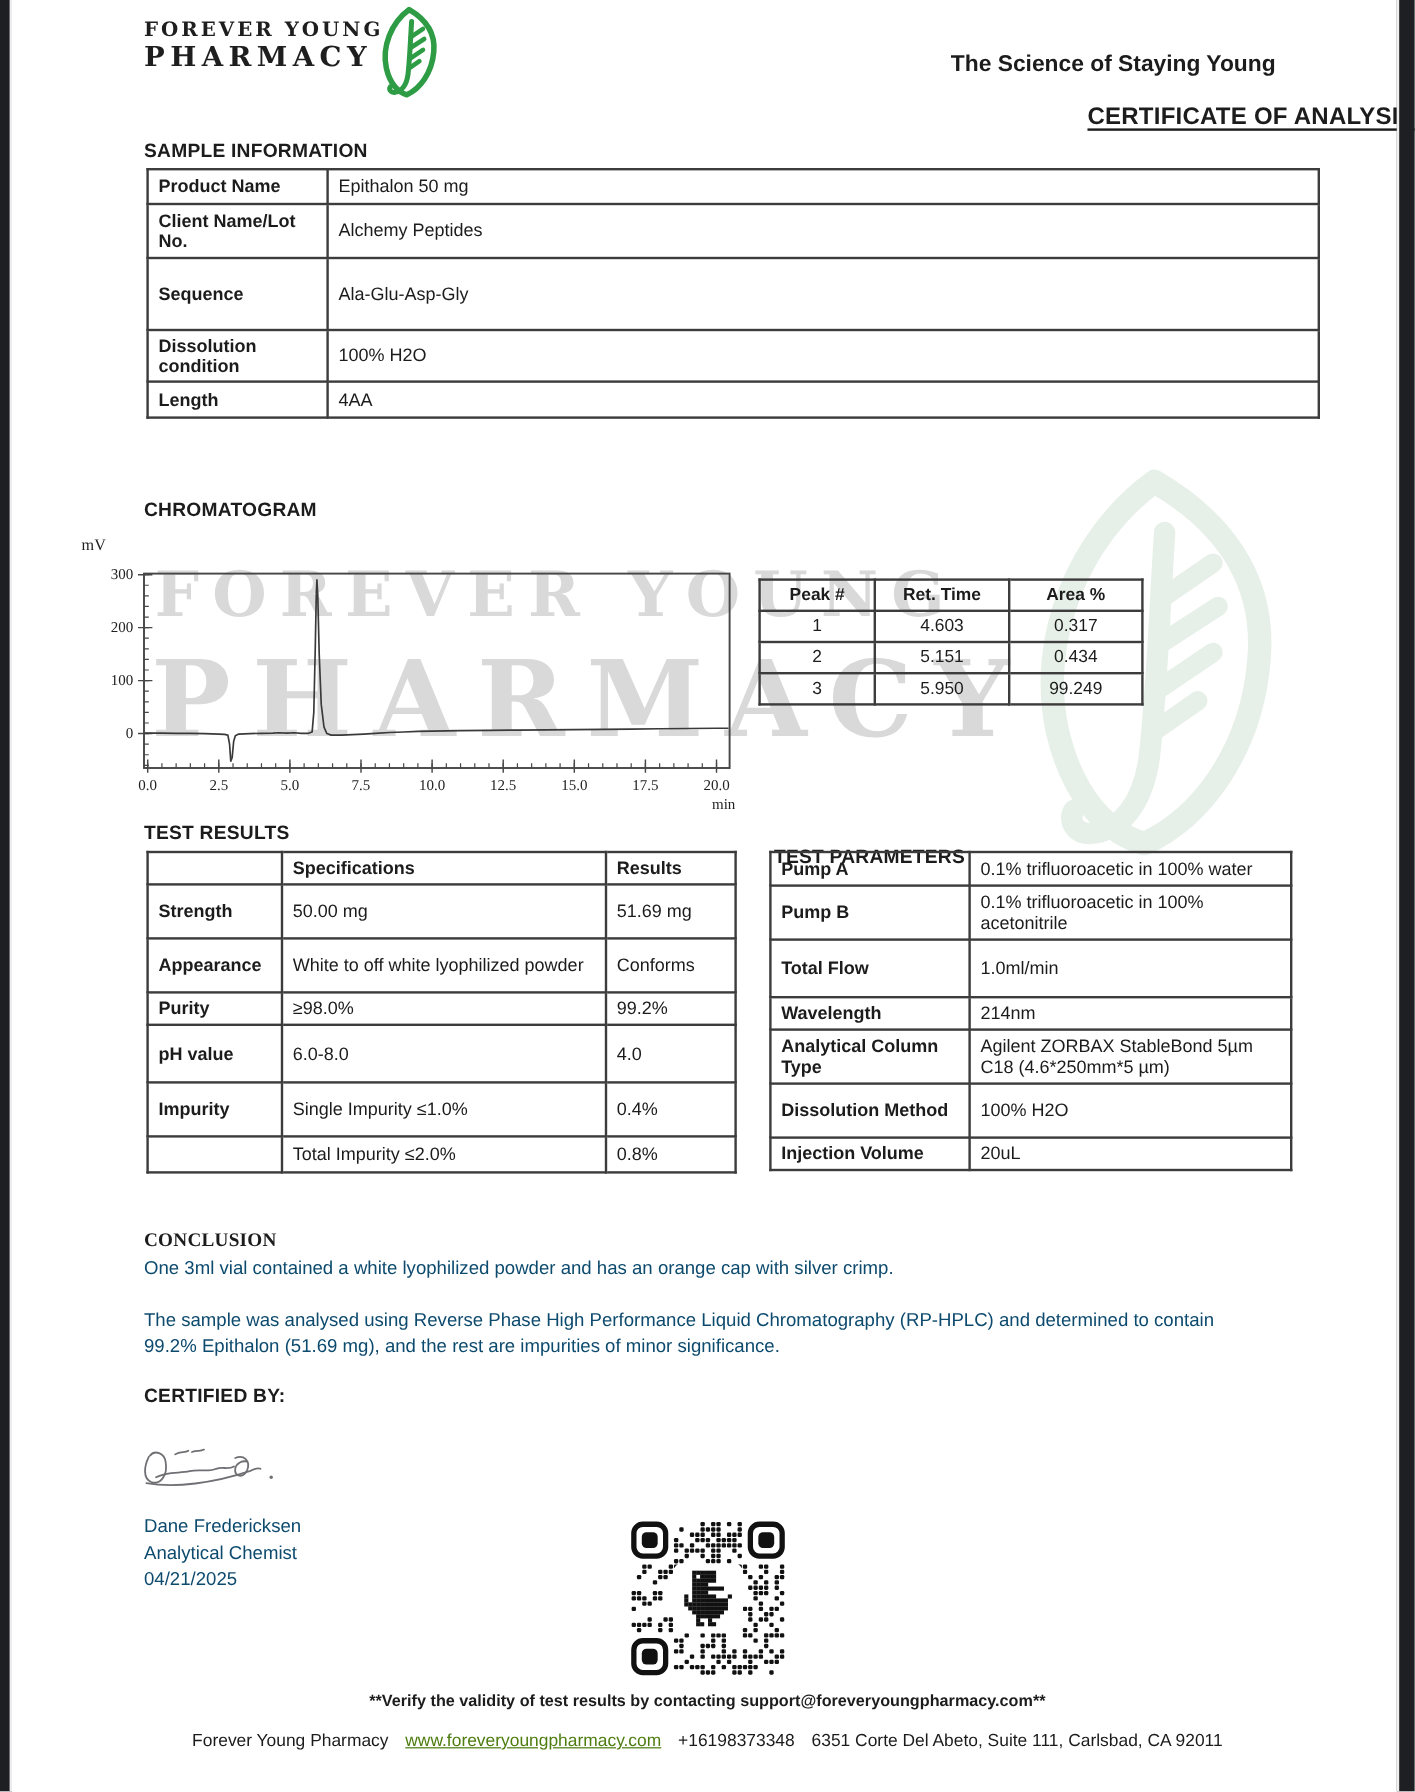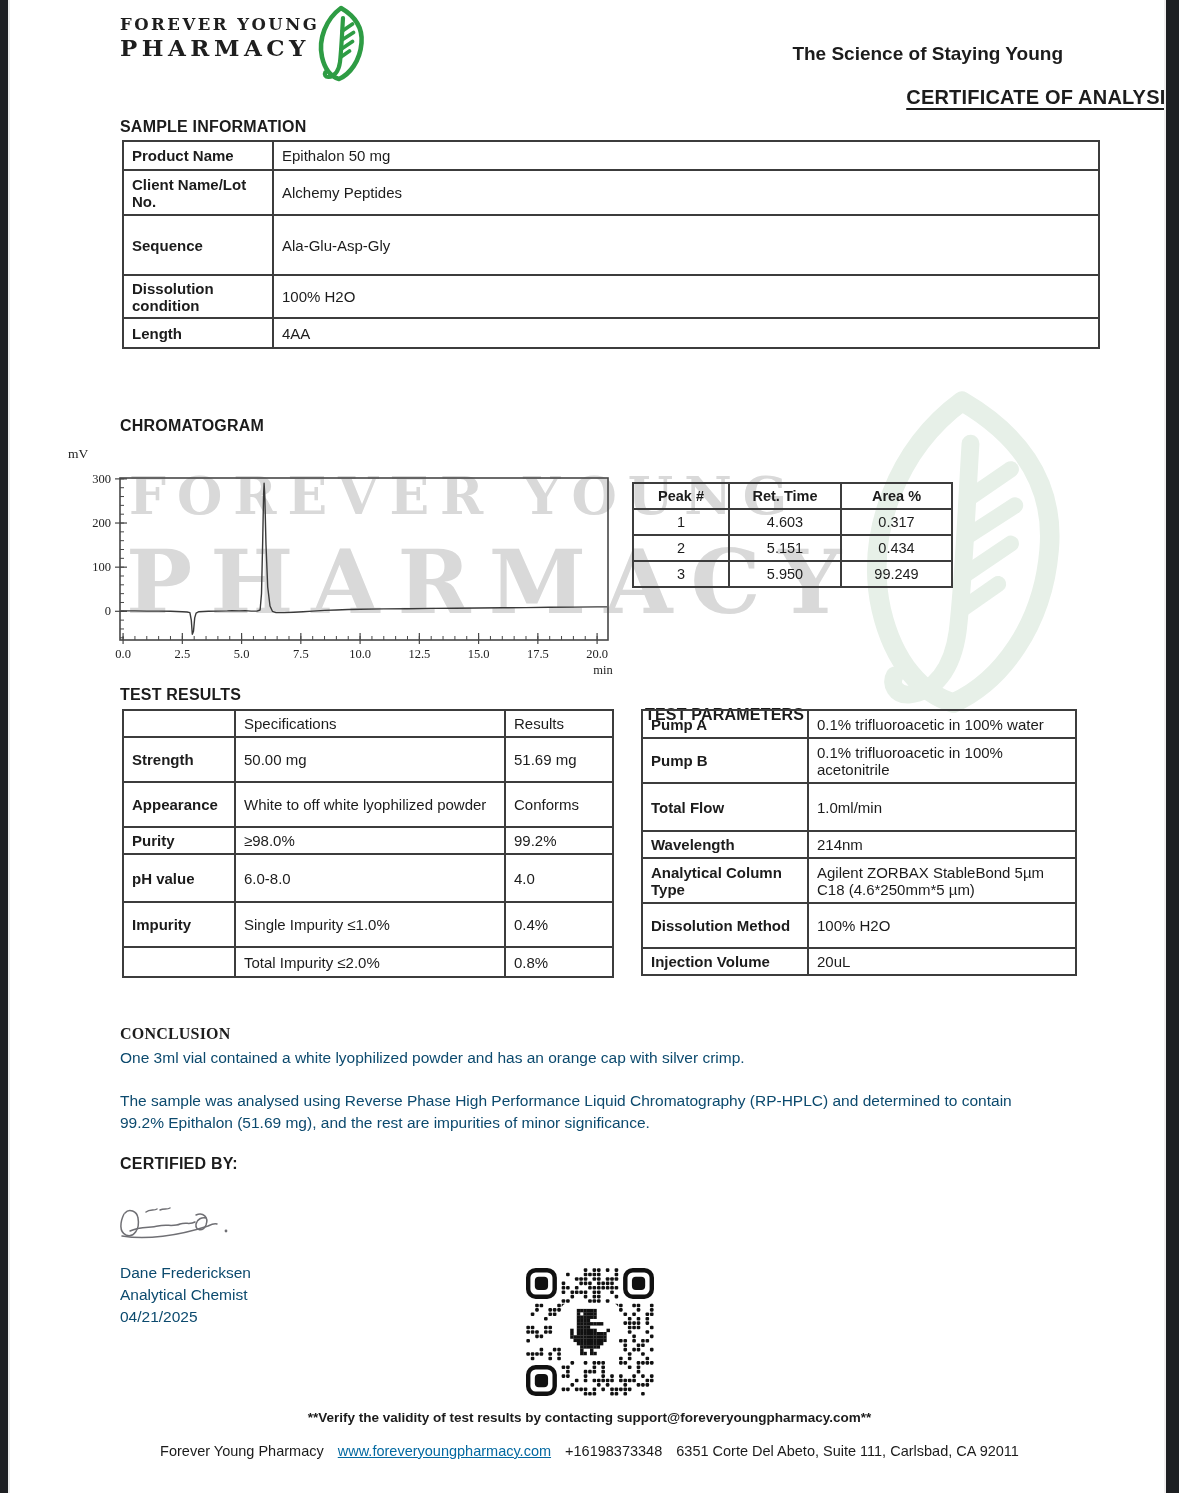--- a/index.html
+++ b/index.html
@@ -34,37 +34,37 @@
   .sample-table col.c1{width:150px;}
   .rh29{height:29px}.rh45{height:45px}.rh60{height:60px}.rh43{height:43px}
   .rh30{height:30px}.rh47{height:47px}.rh27{height:27px}.rh48{height:48px}.rh28{height:28px}
 
   .peak-table{width:319px;}
   .peak-table td{text-align:center;font-size:14.5px;padding:1px 16px;height:22px;}
   .peak-table tr.hd td{font-weight:bold;}
 
   .results-table{width:490px;}
   .results-table col.c1{width:112px}.results-table col.c2{width:270px}.results-table col.c3{width:108px}
-  .results-table tr.hd td{font-weight:normal;}
+  .results-table tr.hd td{font-weight:bold;}
 
   .params-table{width:434px;}
   .params-table col.c1{width:166px}.params-table col.c2{width:268px}
 
   
   .wm{color:#d9d9d9;font-family:"DejaVu Serif", serif;font-weight:bold;white-space:nowrap;z-index:0;line-height:1;}
   .wm1{left:129px;top:470px;font-size:52px;letter-spacing:11px;}
   .wm2{left:126px;top:538px;font-size:88px;letter-spacing:18px;}
   .leaf-wm{left:843px;top:384px;z-index:0;}
   .z1{z-index:1;}
 
   .body-text{font-size:15.5px;line-height:22px;color:#0c4a6e;}
   .footer-verify{left:0;top:1410px;width:1179px;text-align:center;font-weight:bold;font-size:13.5px;}
   .footer-line{left:0;top:1443px;width:1179px;text-align:center;font-size:14.5px;color:#1b1b1b;}
   .footer-line .gap{display:inline-block;width:10px;}
-  a.site-link{color:#0369a1;text-decoration:underline;}
+  a.site-link{color:#4d7c0f;text-decoration:underline;}
 </style>
 </head>
 <body>
 
 <div class="edge edge-left"></div>
 <div class="edge edge-right"></div>
 
 <div class="abs wm wm1">FOREVER YOUNG</div>
 <div class="abs wm wm2">PHARMACY</div>
 <svg class="abs leaf-wm" width="238" height="332" viewBox="0 0 56 78">

